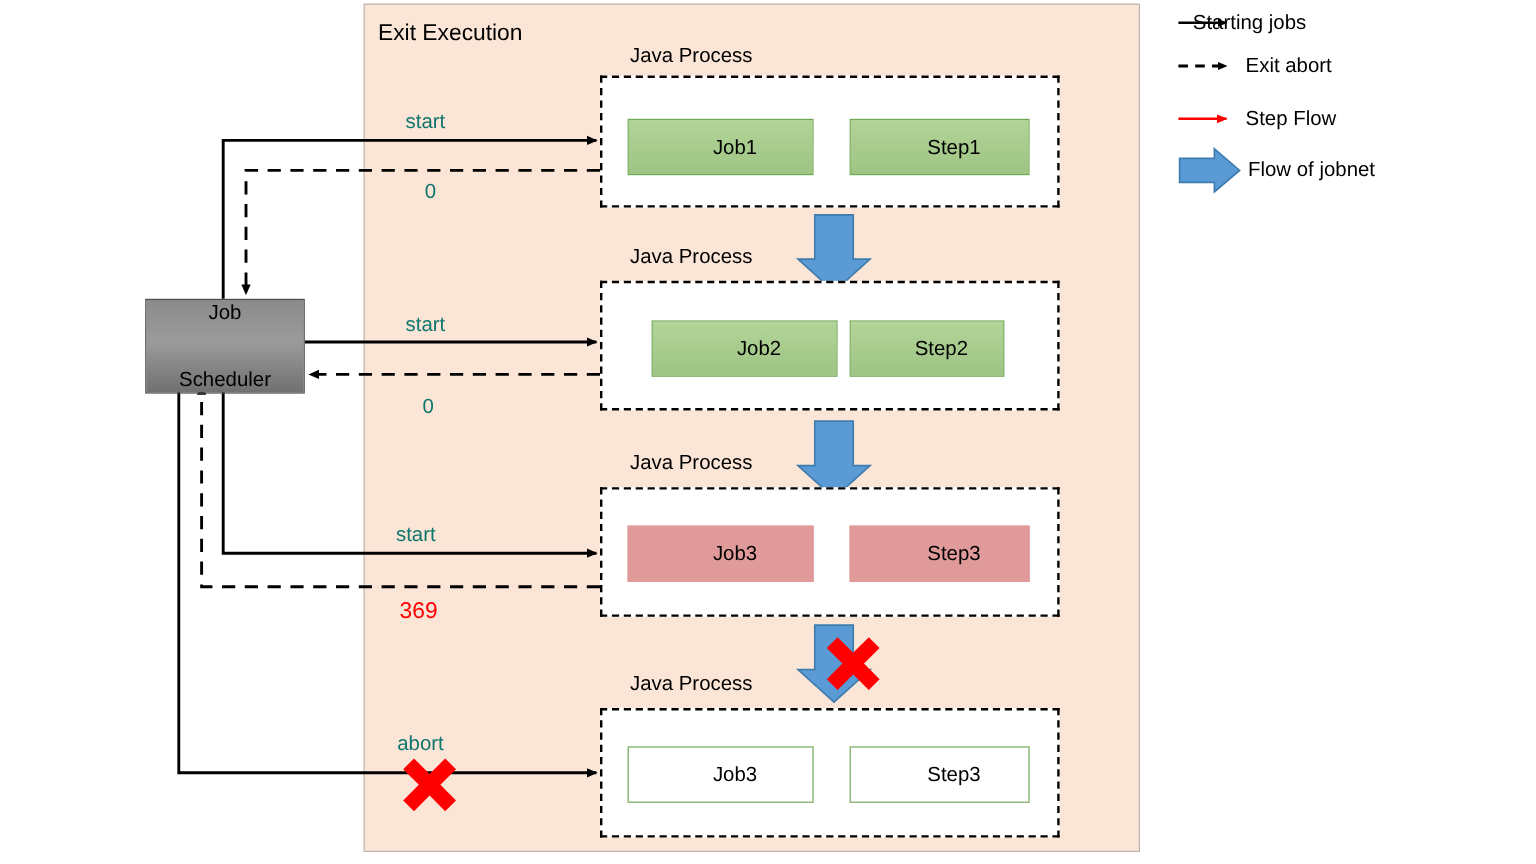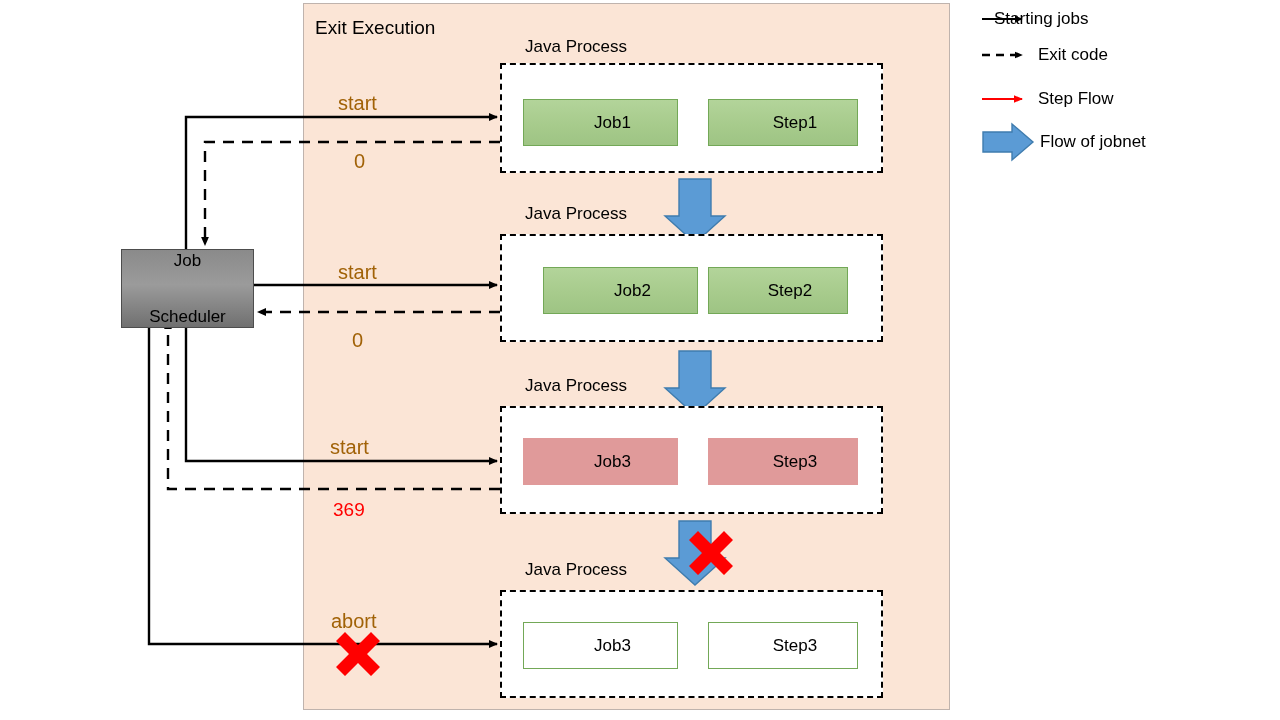--- a/index.html
+++ b/index.html
@@ -104,22 +104,22 @@
     border: 1px solid #E09A9A;
   }
   .node.hollow {
     background: #ffffff;
     border: 1px solid #73a857;
   }
 
   
   .elabel {
     position: absolute;
-    font-size: 20px;
-    color: #a16207;
+    font-size: 17px;
+    color: #0f766e;
     white-space: nowrap;
   }
   .elabel.red { color: #ff0000; font-size: 19px; }
 
   
   .legend-text {
     position: absolute;
     font-size: 17px;
     color: #000;
     white-space: nowrap;
@@ -234,21 +234,21 @@
     </div>
     <div class="node green" style="left:708px; top:99px; width:150px; height:47px;text-align:center;">
       <span>Step1</span>
     </div>
 
     <div class="proc-label" style="left:525px; top:204px;">Java Process</div>
     <div class="proc-box" style="left:500px; top:234px; width:383px; height:108px;"></div>
     <div class="node green" style="left:523px; top:267px; width:155px; height:47px;margin-left:20px;">
       <span>Job2</span>
     </div>
-    <div class="node green" style="left:708px; top:267px; width:140px; height:47px;">
+    <div class="node green" style="left:708px; top:267px; width:129px; height:47px;">
       <span>Step2</span>
     </div>
 
     <div class="proc-label" style="left:525px; top:376px;">Java Process</div>
     <div class="proc-box" style="left:500px; top:406px; width:383px; height:108px;"></div>
     <div class="node pink" style="left:523px; top:438px; width:155px; height:47px;">
       <span>Job3</span>
     </div>
     <div class="node pink" style="left:708px; top:438px; width:150px; height:47px;">
       <span>Step3</span>
@@ -268,18 +268,18 @@
 
     <div class="elabel" style="left:338px; top:261px;">start</div>
     <div class="elabel" style="left:352px; top:329px;">0</div>
 
     <div class="elabel" style="left:330px; top:436px;">start</div>
     <div class="elabel red" style="left:333px; top:499px;">369</div>
 
     <div class="elabel" style="left:331px; top:610px;">abort</div>
 
     <div class="legend-text" style="left:994px; top:9px;">Starting jobs</div>
-    <div class="legend-text" style="left:1038px; top:45px;">Exit code</div>
+    <div class="legend-text" style="left:1038px; top:45px;">Exit abort</div>
     <div class="legend-text" style="left:1038px; top:89px;">Step Flow</div>
     <div class="legend-text" style="left:1040px; top:132px;text-align:center;">Flow of jobnet</div>
 
   </div>
 </div>
 
 </body></html>

